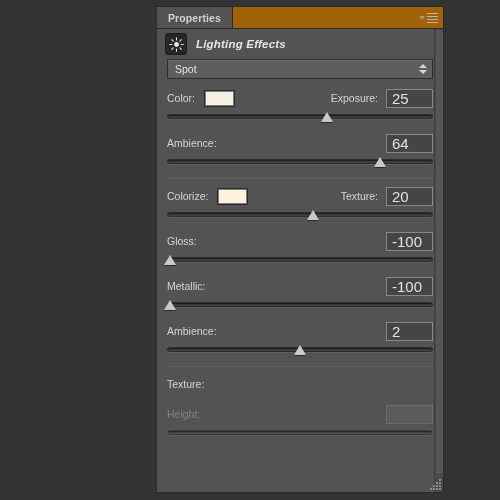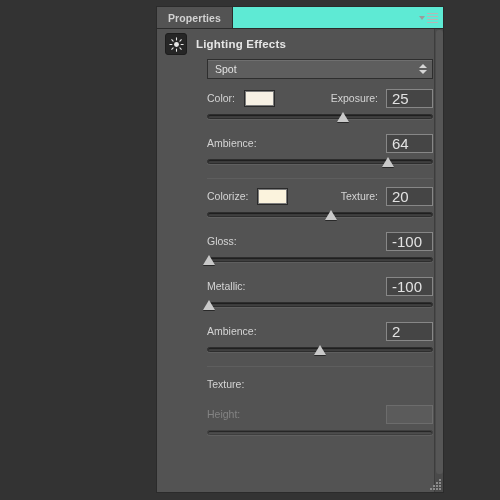--- a/index.html
+++ b/index.html
@@ -25,21 +25,21 @@
     background: #535353;
     border: 1px solid #2b2b2b;
     display: flex;
     flex-direction: column;
   }
 
   
   .tab-bar {
     position: relative;
     height: 22px;
-    background: #5eead4;
+    background: #a16207;
     border-bottom: 1px solid #2b2b2b;
     display: flex;
     align-items: center;
     flex: 0 0 auto;
   }
   .tab {
     height: 21px;
     padding: 0 11px;
     background: #535353;
     color: #d2d2d2;
@@ -89,25 +89,25 @@
     border-radius: 3px;
     background: #262626;
     border: 1px solid #1d1d1d;
     display: flex; align-items: center; justify-content: center;
   }
   .fx-title {
     font-size: 11.5px;
     font-weight: bold;
     color: #e6e6e6;
     letter-spacing: .2px;
+    font-style: italic;
   }
 
   .content {
     padding: 0 10px 0 10px;
-    margin-left: 40px;
   }
 
   .divider {
     height: 1px;
     background: #464646;
     border-bottom: 1px solid #5e5e5e;
     margin: 5px 0 7px 0;
   }
 
   

